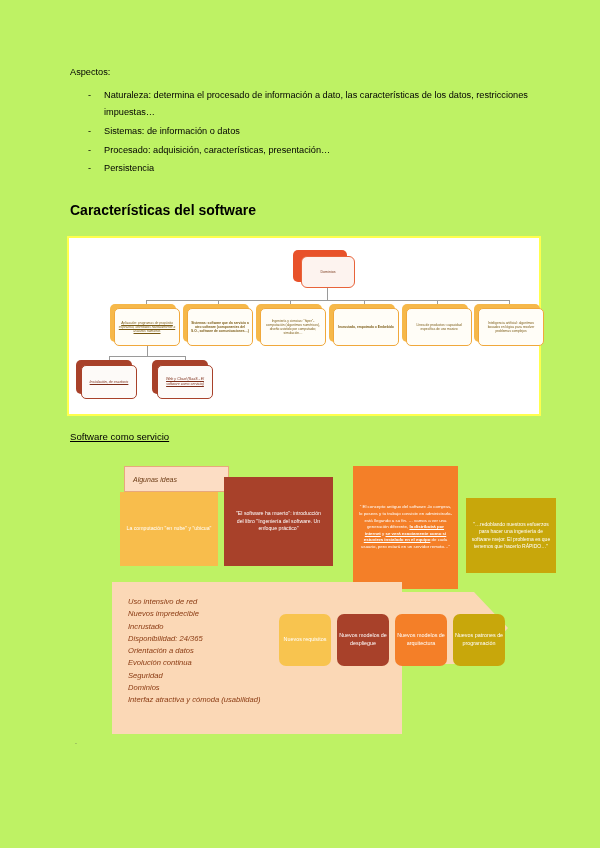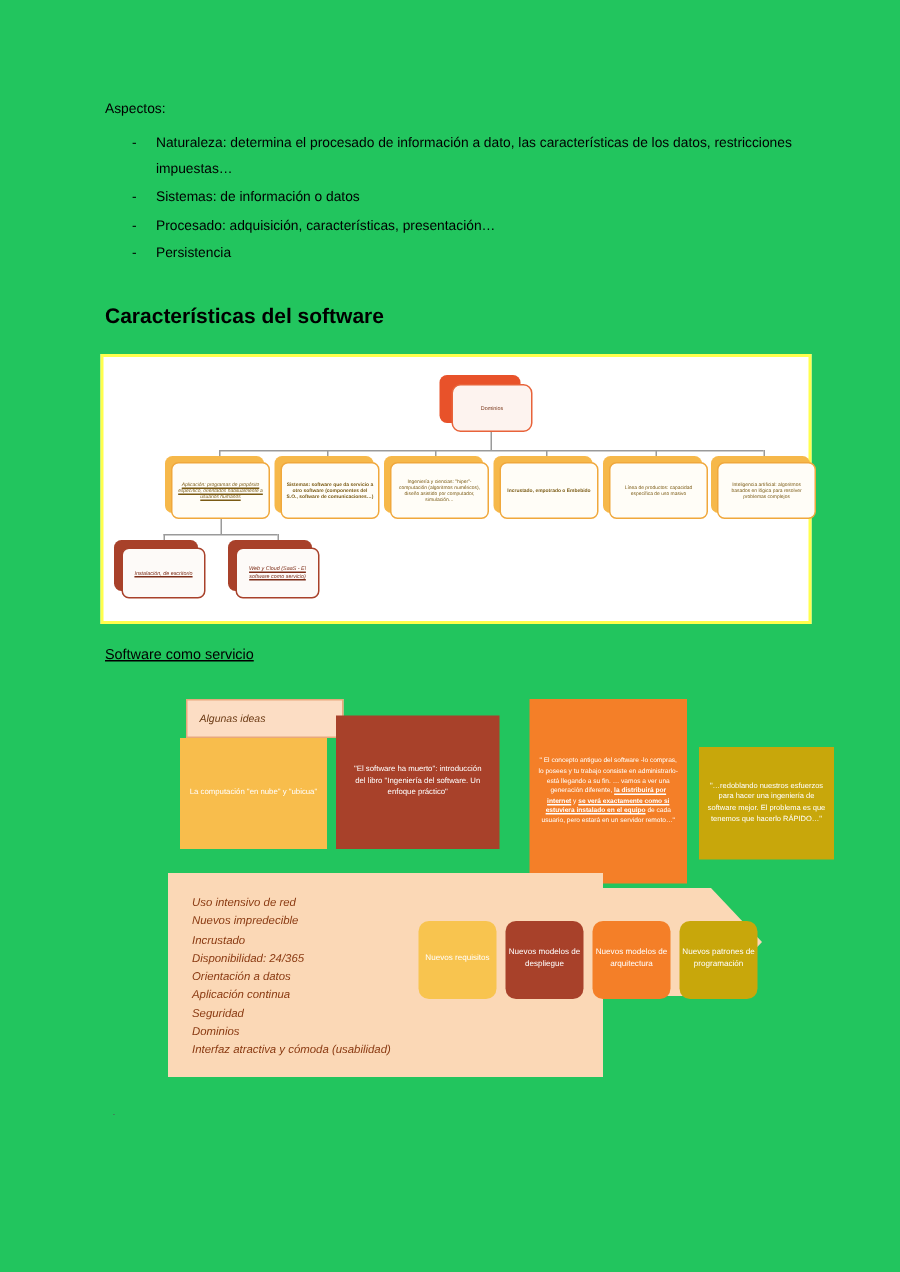--- a/index.html
+++ b/index.html
@@ -1,20 +1,20 @@
 <!DOCTYPE html>
 <html><head>
 <meta charset="utf-8">
 <style>
   html,body{margin:0;padding:0;background:#ffffff;}
   body{
     width:600px;height:848px;position:relative;overflow:hidden;
     font-family:"Liberation Sans",sans-serif;color:#000;
   }
-  .page{position:absolute;inset:0;background:#22c55e;padding-left:34px;}
+  .page{position:absolute;inset:0;background:#bef264;padding-left:34px;}
 
   
   .doc-text{position:absolute;left:70px;top:66px;width:462px;}
   .heading{font-size:9.2px;line-height:1.35;margin:0 0 9px 0;}
   .bullets{list-style:none;margin:0;padding:0;}
   .bullets li{
     position:relative;padding-left:34px;font-size:9.2px;line-height:1.82;
     margin-bottom:2px;
   }
   .bullets li .dash{position:absolute;left:18px;top:0;}
@@ -179,27 +179,27 @@
     <div class="box b-brown" style="left:164px;top:25px;width:109px;height:89px;padding:0 8px;">"El software ha muerto": introducción del libro "Ingeniería del software. Un enfoque práctico"</div>
 
     <div class="box b-orange" style="left:293px;top:14px;width:105px;height:123px;padding:0 6px;">
       <div style="width:100%;">
         <span>" El concepto antiguo del software -lo compras, lo posees y tu trabajo consiste en administrarlo- está llegando a su fin. … vamos a ver una generación diferente, </span><span class="u b">la distribuirá por internet</span><span> y </span><span class="u b">se verá exactamente como si estuviera instalado en el equipo</span><span> de cada usuario, pero estará en un servidor remoto…"</span>
       </div>
     </div>
 
     <div class="box b-olive" style="left:406px;top:46px;width:90px;height:75px;padding:0 5px;">"…redoblando nuestros esfuerzos para hacer una ingeniería de software mejor. El problema es que tenemos que hacerlo RÁPIDO…"</div>
 
-    <div class="panel" style="left:52px;top:130px;width:290px;height:136px;">
+    <div class="panel" style="left:52px;top:130px;width:290px;height:152px;">
       <div>Uso intensivo de red</div>
       <div>Nuevos impredecible</div>
       <div>Incrustado</div>
       <div>Disponibilidad: 24/365</div>
       <div>Orientación a datos</div>
-      <div>Aplicación continua</div>
+      <div>Evolución continua</div>
       <div>Seguridad</div>
       <div>Dominios</div>
       <div>Interfaz atractiva y cómoda (usabilidad)</div>
     </div>
 
     <div class="arrow" style="left:208px;top:126px;width:240px;height:100px;">
       <div class="shaft" style="left:0;top:14px;width:206px;height:72px;"></div>
       <div class="head" style="left:206px;top:14px;"></div>
     </div>
 

